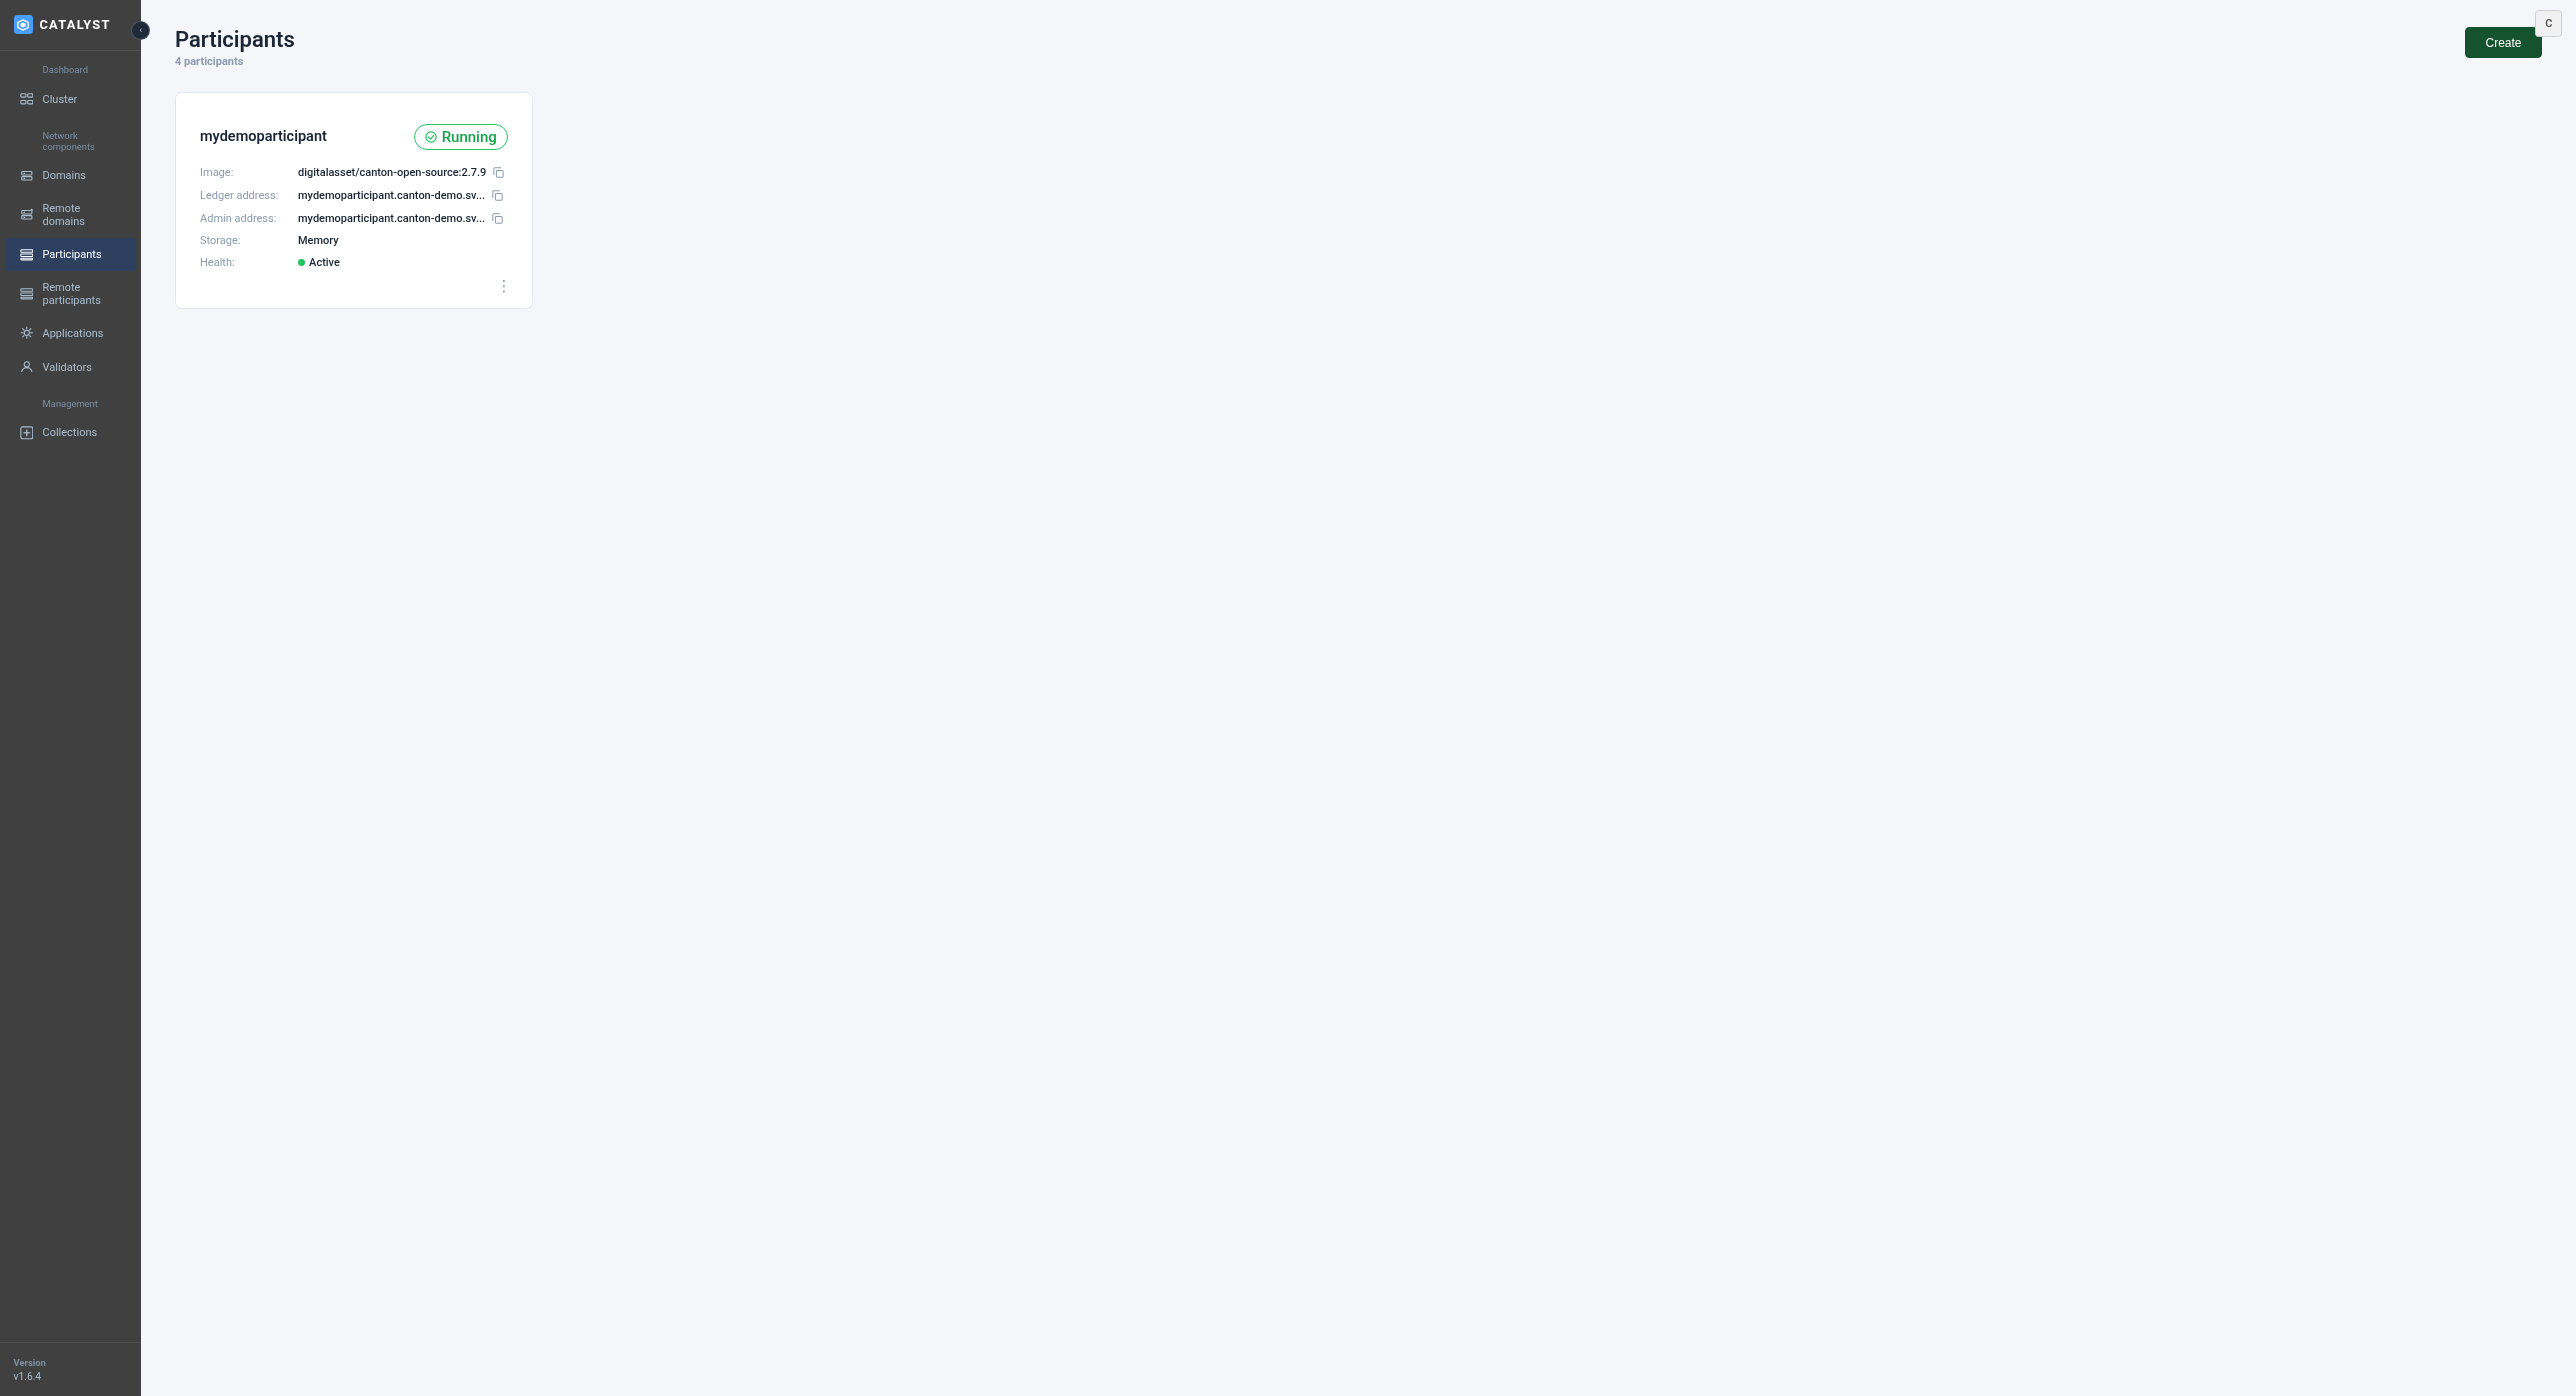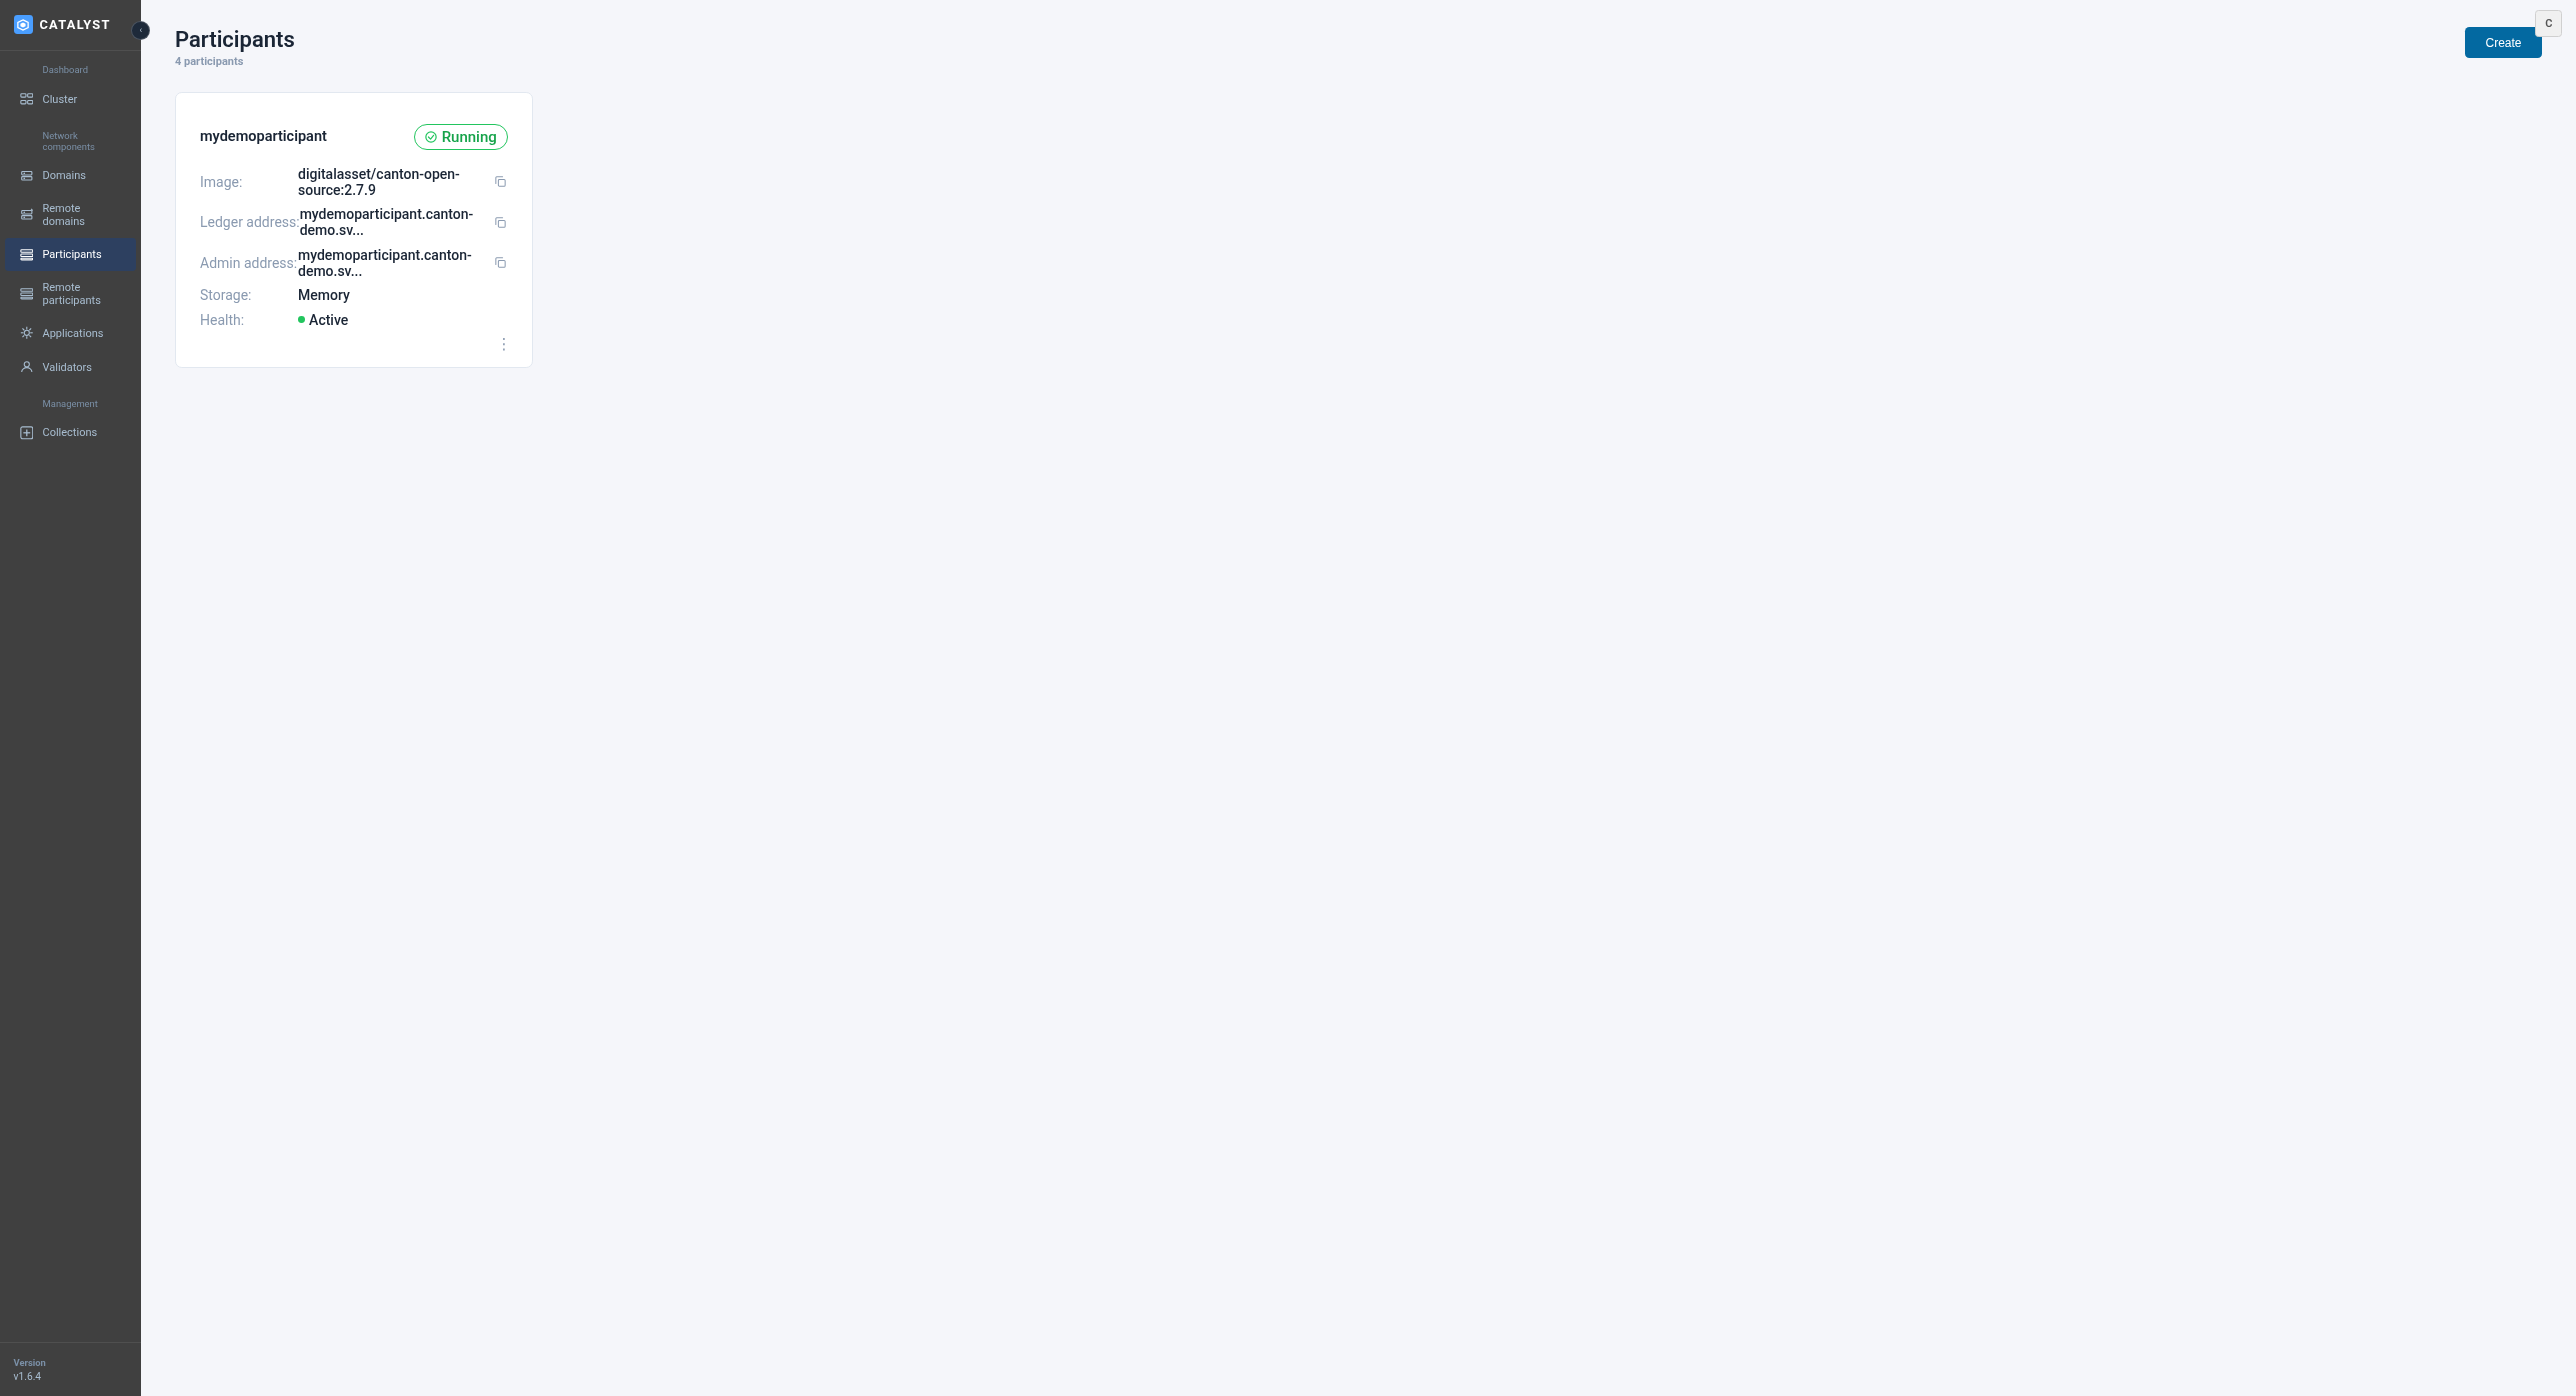--- a/index.html
+++ b/index.html
@@ -121,21 +121,21 @@
       font-weight: 600;
       color: #1a2535;
     }
     .page-subtitle {
       font-size: 11px;
       color: #8a9ab0;
       margin-top: 2.6px;
       font-weight: bold;
     }
     .create-btn {
-      background: #0369a1;
+      background: #14532d;
       color: white;
       border: none;
       padding: 8.5px 20.5px;
       border-radius: 4.3px;
       font-size: 12px;
       font-weight: 500;
       cursor: pointer;
     }
 
     
@@ -170,21 +170,21 @@
       font-weight: 500;
     }
     .status-check-icon {
       width: 12px;
       height: 12px;
     }
     .card-field {
       display: flex;
       align-items: center;
       margin-bottom: 8.5px;
-      font-size: 14px;
+      font-size: 11px;
     }
     .field-label {
       color: #8a9ab0;
       min-width: 98px;
       flex-shrink: 0;
     }
     .field-value {
       color: #1a2535;
       font-weight: 500;
     }

